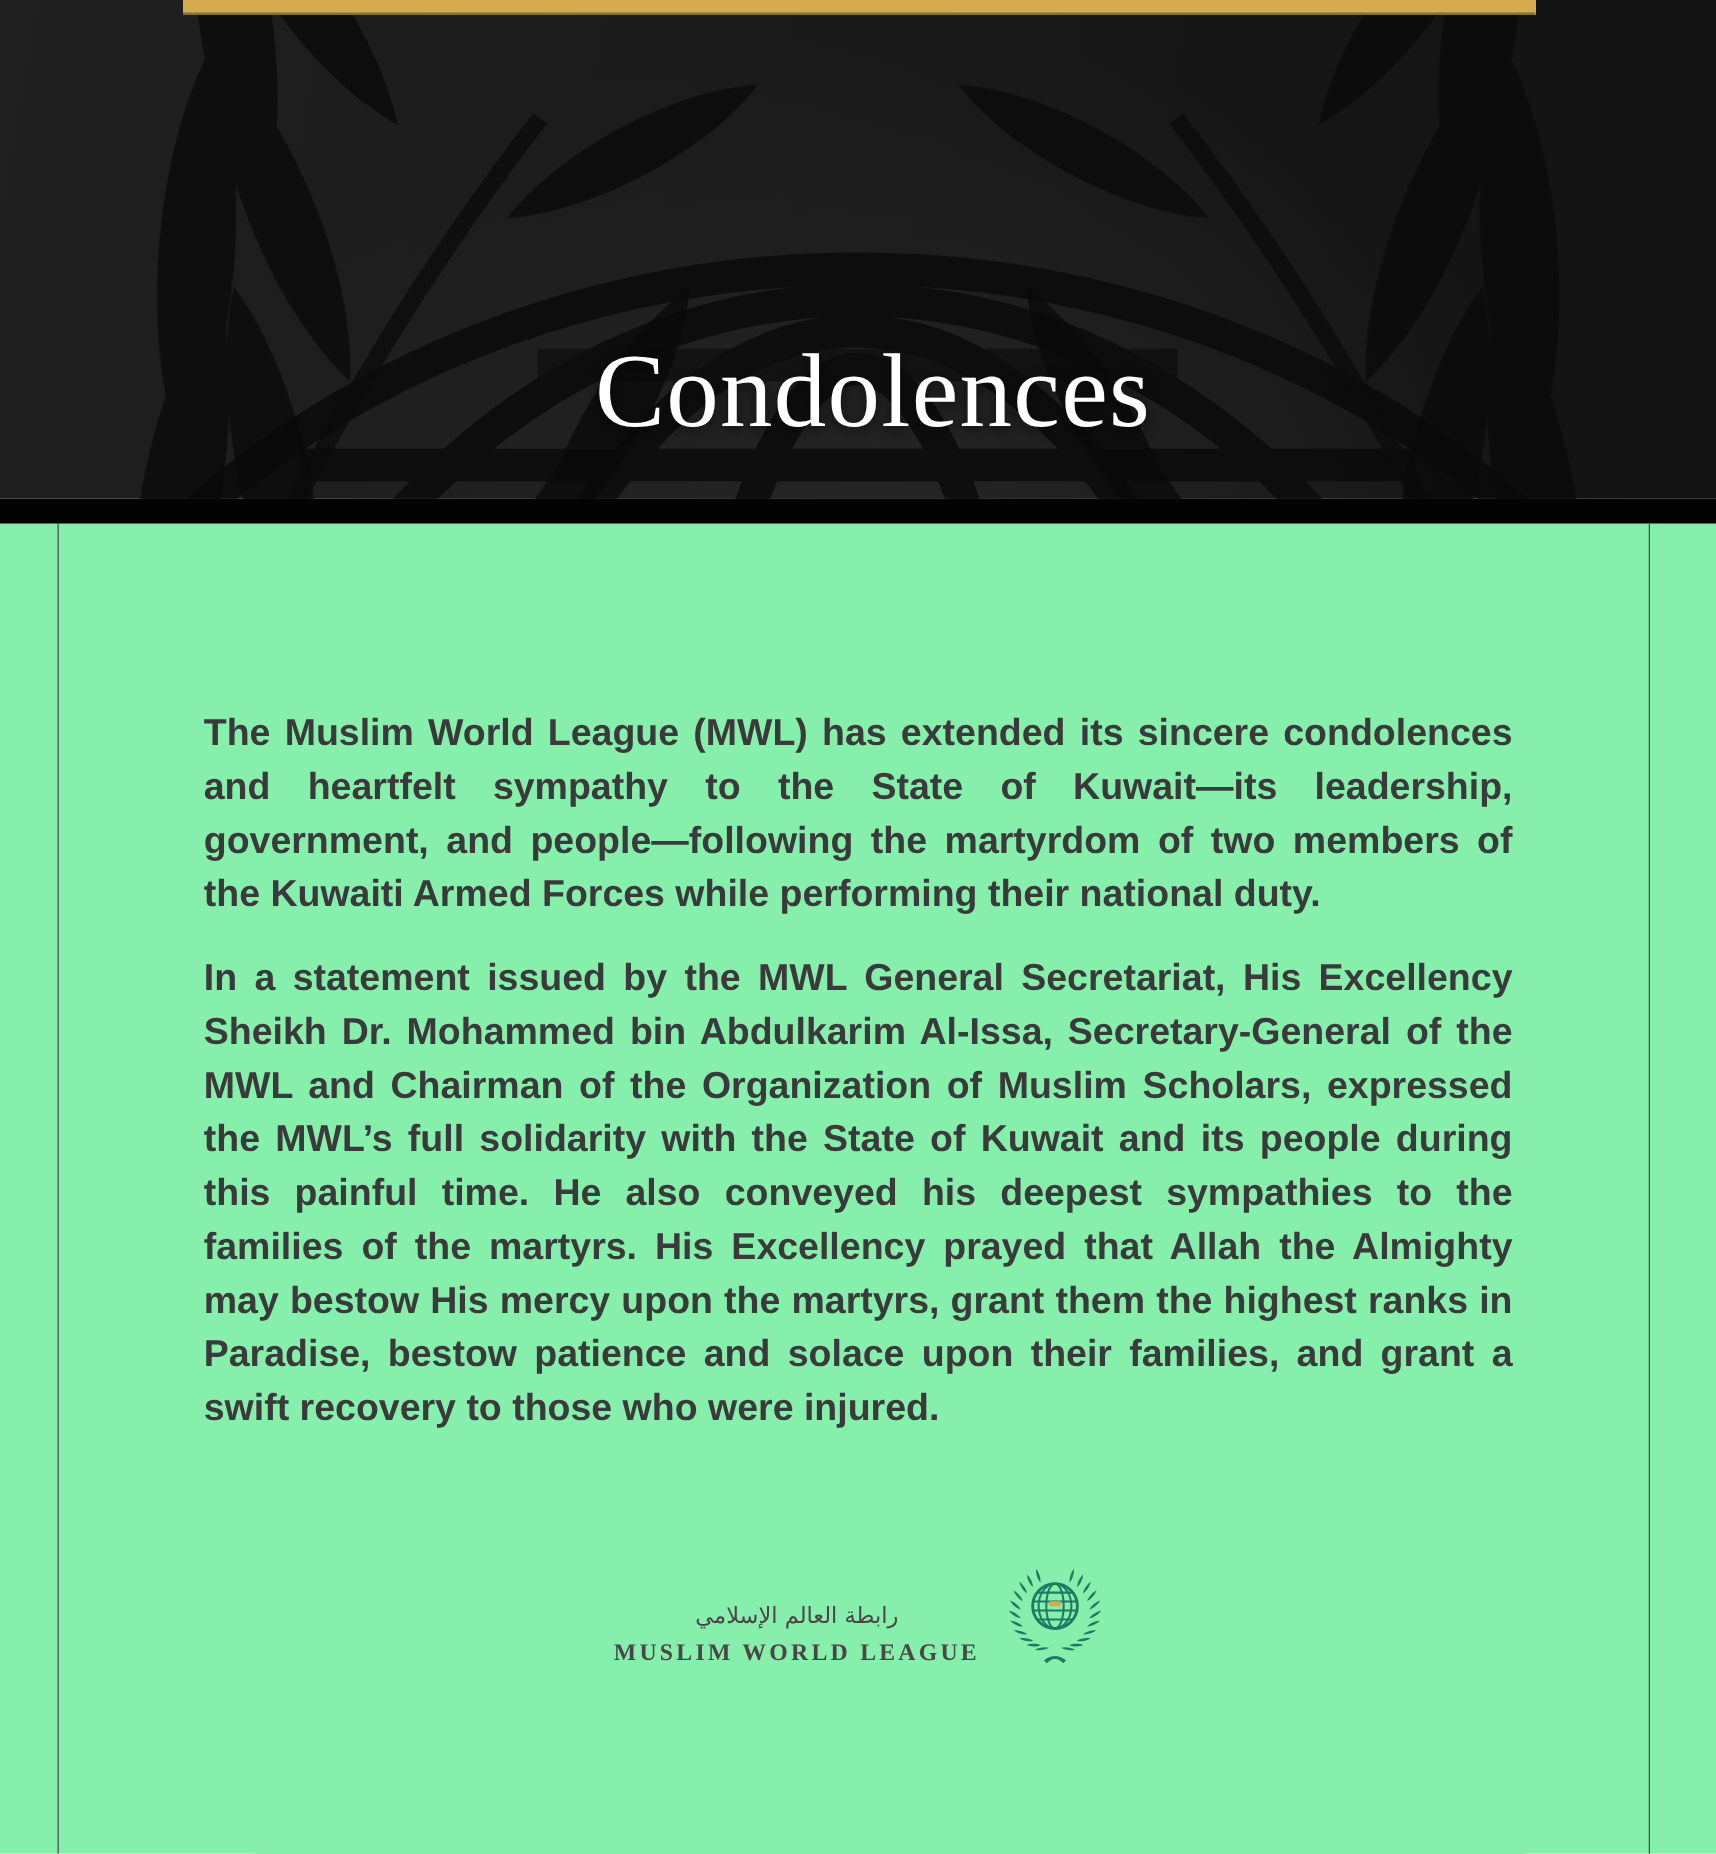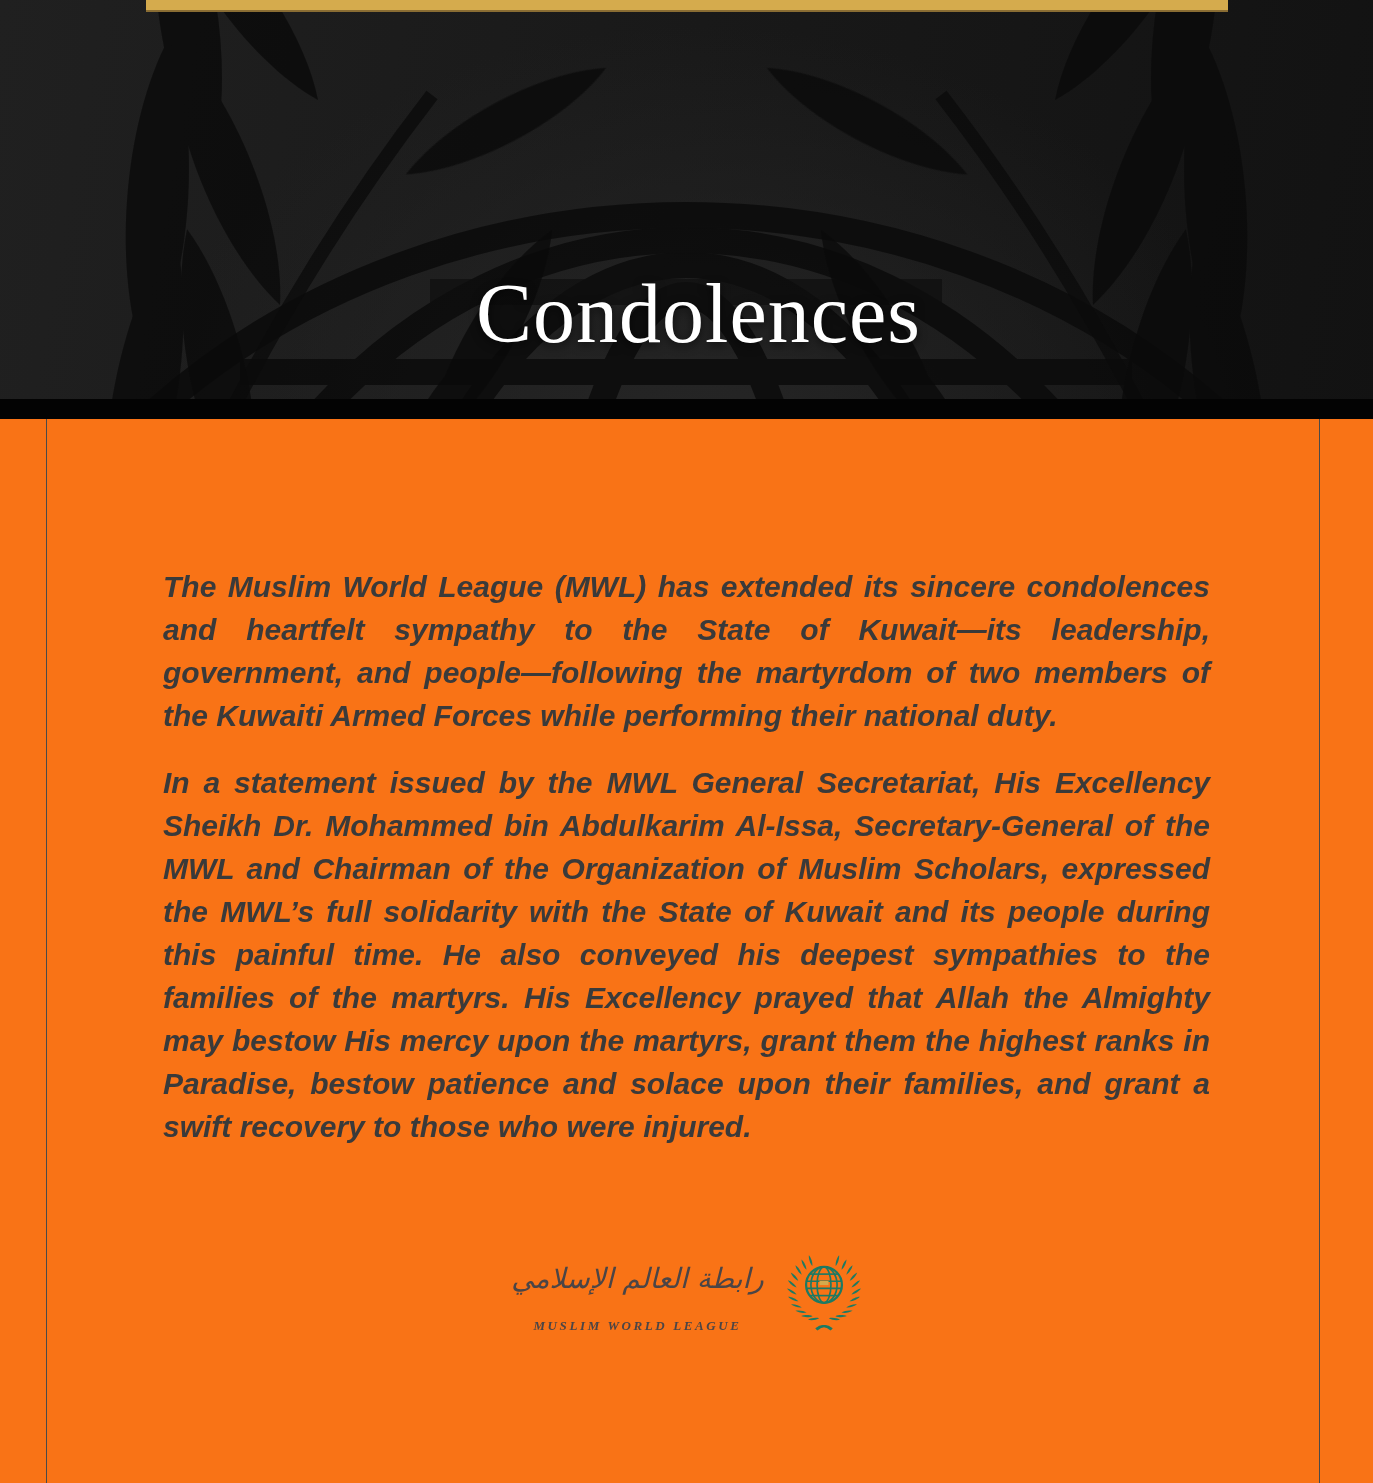--- a/index.html
+++ b/index.html
@@ -25,45 +25,45 @@
   .title{
     position:absolute;top:272px;left:0;width:100%;margin:0;
     font-family:"Liberation Serif",serif;font-weight:400;
     font-size:84px;line-height:1;letter-spacing:1px;
     color:#ffffff;text-align:center;
     text-shadow:0 3px 10px rgba(0,0,0,.6);
   }
   
   .black-band{width:1373px;height:20px;background:#030303;}
   
-  .page{position:relative;width:1373px;height:1064px;background:#f97316;font-style:italic;}
+  .page{position:relative;width:1373px;height:1064px;background:#86efac;}
   .edge{position:absolute;top:0;bottom:0;width:1px;background:#4a4a4a;}
   .edge-left{left:46px;}
   .edge-right{left:1319px;}
   .article{padding:146px 163px 0 163px;}
   .article p{
     margin:0;
     font-size:30px;line-height:43px;font-weight:600;
     color:var(--body-text,#3a3a3a);
     text-align:justify;
   }
   .article p + p{margin-top:24px;}
   
   .logo-lockup{
     margin-top:100px;
     display:flex;justify-content:center;align-items:flex-end;gap:22px;
   }
   .logo-text-col{text-align:center;color:var(--logo-text,#4b4546);}
   .logo-arabic{
     font-family:"DejaVu Sans",sans-serif;
-    font-size:28px;line-height:1.5;direction:rtl;white-space:nowrap;
+    font-size:18px;line-height:1.5;direction:rtl;white-space:nowrap;
   }
   .logo-english{
     font-family:"Liberation Serif",serif;font-weight:700;
-    font-size:13px;letter-spacing:2.6px;white-space:nowrap;margin-top:18px;
+    font-size:19px;letter-spacing:2.6px;white-space:nowrap;margin-top:6px;
   }
   .emblem{display:block;}
 </style>
 </head>
 <body>
 
 <div class="header">
   <svg id="wm" class="watermark" width="1373" height="399" viewBox="0 0 1373 399">
       <g fill="none" stroke="#0b0b0b" stroke-width="26" opacity="0.85">
         <ellipse cx="686" cy="905" rx="150" ry="610"></ellipse>

